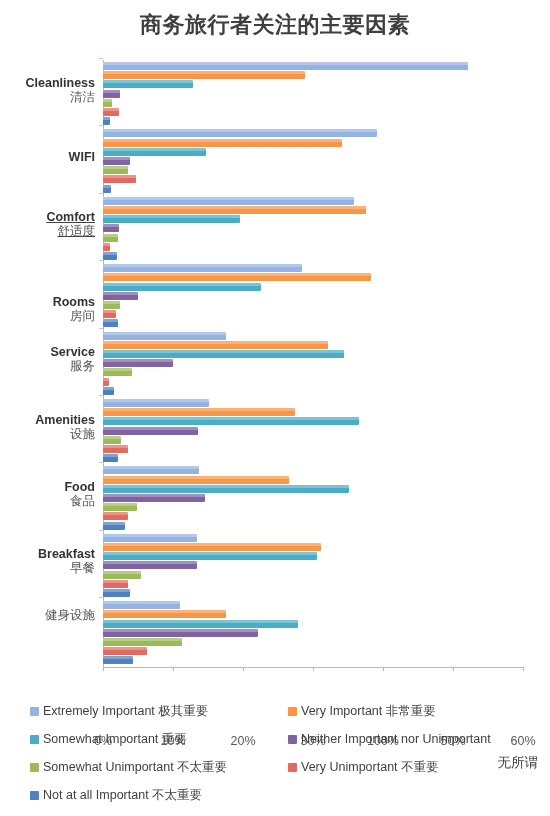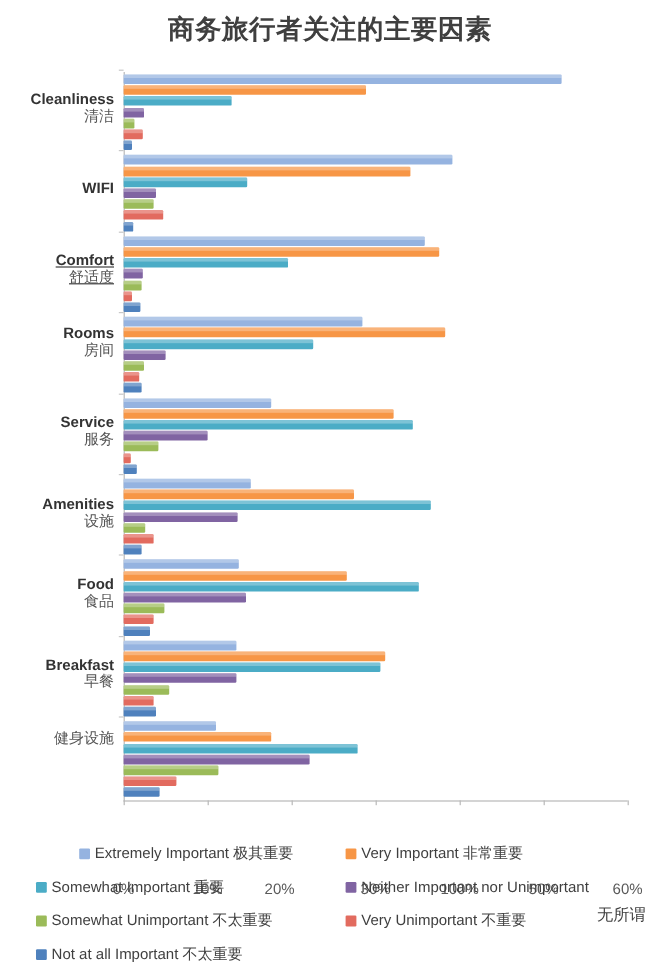--- a/index.html
+++ b/index.html
@@ -146,21 +146,21 @@
   <div id="chart-title">商务旅行者关注的主要因素</div>
 
   <div id="plot">
     <div id="y-axis-line"></div>
     <div id="x-axis-line"></div>
   <div class="x-tick" style="left: 103px;"></div>
       <div class="x-label" style="left: 103px;">0%</div>
       <div class="x-tick" style="left: 173px;"></div>
       <div class="x-label" style="left: 173px;">10%</div>
       <div class="x-tick" style="left: 243px;"></div>
-      <div class="x-label" style="left: 233px;">20%</div>
+      <div class="x-label" style="left: 243px;">20%</div>
       <div class="x-tick" style="left: 313px;"></div>
       <div class="x-label" style="left: 313px;">30%</div>
       <div class="x-tick" style="left: 383px;"></div>
       <div class="x-label" style="left: 383px;">100%</div>
       <div class="x-tick" style="left: 453px;"></div>
       <div class="x-label" style="left: 453px;">50%</div>
       <div class="x-tick" style="left: 523px;"></div>
       <div class="x-label" style="left: 523px;">60%</div>
       <div class="y-tick" style="top: -2px;"></div>
       <div class="cat-group" style="top: 2px;">
@@ -240,21 +240,21 @@
         </div>
         <div class="bar-row" style="top: 46px;">
           <div class="bar" title="Very Unimportant: 1%" style="width: 7px; background: rgb(226, 107, 95);"></div>
         </div>
         <div class="bar-row" style="top: 55.2px;">
           <div class="bar" title="Not at all Important: 2%" style="width: 14px; background: rgb(79, 129, 189);"></div>
         </div>
       </div>
       <div class="y-tick" style="top: 200.2px;"></div>
       <div class="cat-group" style="top: 204.2px;">
-        <div class="cat-label" style="top: 7px; margin-left: 44px;">
+        <div class="cat-label" style="top: 31px; margin-left: 44px;">
           <span class="en">Rooms</span>
           <span class="zh">房间</span>
         </div>
         <div class="bar-row" style="top: 0px;">
           <div class="bar" title="Extremely Important: 28.4%" style="width: 198.8px; background: rgb(149, 179, 224);"></div>
         </div>
         <div class="bar-row" style="top: 9.2px;">
           <div class="bar" title="Very Important: 38.3%" style="width: 268.1px; background: rgb(247, 150, 70);"></div>
         </div>
         <div class="bar-row" style="top: 18.4px;">
@@ -409,21 +409,21 @@
           <div class="bar" title="Very Unimportant: 6.3%" style="width: 44.1px; background: rgb(226, 107, 95);"></div>
         </div>
         <div class="bar-row" style="top: 55.2px;">
           <div class="bar" title="Not at all Important: 4.3%" style="width: 30.1px; background: rgb(79, 129, 189);"></div>
         </div>
       </div>
     </div>
 
   <div id="legend">
     <div id="legend-extra-note">无所谓</div>
-  <div class="legend-item" style="left: 30px; top: 4px; margin-left: 36px;">
+  <div class="legend-item" style="left: 30px; top: 4px;">
         <span class="legend-swatch" style="background: rgb(149, 179, 224);"></span>
         <span class="legend-text">Extremely Important 极其重要</span>
       </div>
       <div class="legend-item" style="left: 288px; top: 4px;">
         <span class="legend-swatch" style="background: rgb(247, 150, 70);"></span>
         <span class="legend-text">Very Important 非常重要</span>
       </div>
       <div class="legend-item" style="left: 30px; top: 32px;">
         <span class="legend-swatch" style="background: rgb(75, 172, 198);"></span>
         <span class="legend-text">Somewhat Important  重要</span>

